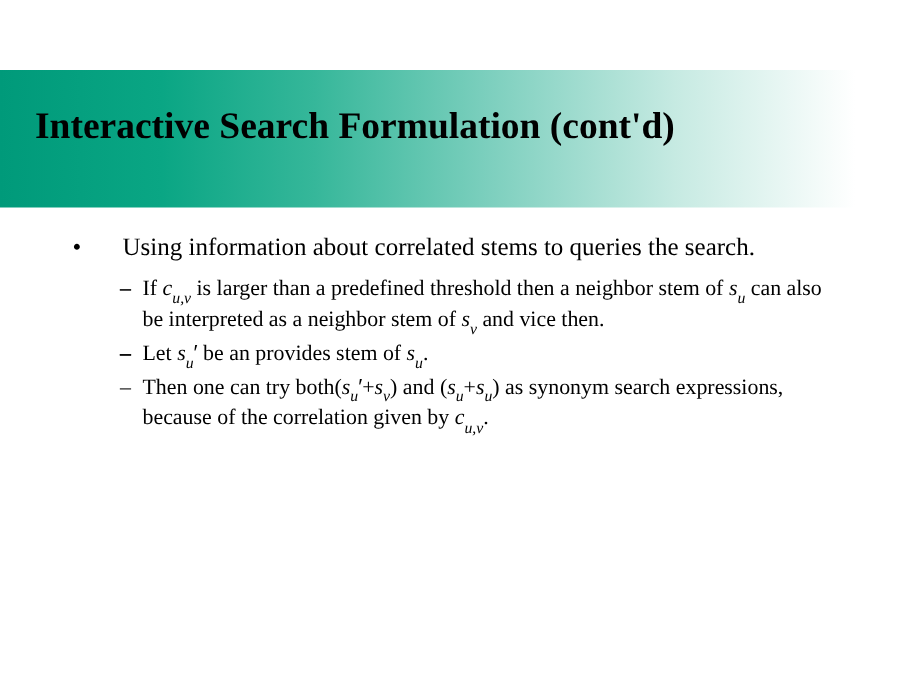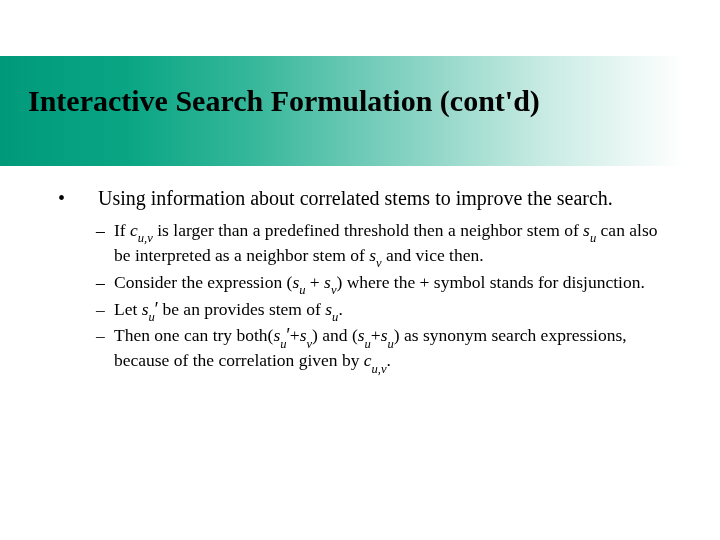--- a/index.html
+++ b/index.html
@@ -78,41 +78,40 @@
 <body>
 
 <div class="slide">
   <div class="title-band"></div>
   <div class="title-text">Interactive Search Formulation (cont'd)</div>
 
   <div class="body">
 
     <div class="l1">
       <span class="bullet">•</span>
-      <div class="text">Using  information about correlated stems to improve the search.</div>
+      <div class="text">Using  information about correlated stems to queries the search.</div>
     </div>
 
     <div class="l2-wrap">
 
       <div class="l2">
         <span class="dash">–</span>
       </div>
 
       <div class="l2">
         <span class="dash">–</span>
         <span><span>If </span><span class="ital">c</span><sub>u,v</sub><span> is larger than a predefined threshold then a neighbor stem of </span><span class="ital">s</span><sub>u</sub><span> can also be interpreted as a neighbor stem of </span><span class="ital">s</span><sub>v</sub><span> and vice then.</span></span>
       </div>
 
       <div class="l2">
         <span class="dash">–</span>
       </div>
 
       <div class="l2">
         <span class="dash">–</span>
-        <span><span>Consider the expression (</span><span class="ital">s</span><sub>u</sub><span> + </span><span class="ital">s</span><sub>v</sub><span>) where the + symbol stands for disjunction.</span></span>
       </div>
 
       <div class="l2">
         <span class="dash">–</span>
         <span><span>Let </span><span class="ital">s</span><sub>u</sub><span class="prime">′</span><span> be an provides stem of </span><span class="ital">s</span><sub>u</sub><span>.</span></span>
       </div>
 
       <div class="l2">
         <span class="dash">–</span>
         <span><span>Then one can try both(</span><span class="ital">s</span><sub>u</sub><span class="prime">′</span><span>+</span><span class="ital">s</span><sub>v</sub><span>) and (</span><span class="ital">s</span><sub>u</sub><span>+</span><span class="ital">s</span><sub>u</sub><span>) as synonym search expressions, because of the correlation given by </span><span class="ital">c</span><sub>u,v</sub><span>.</span></span>

